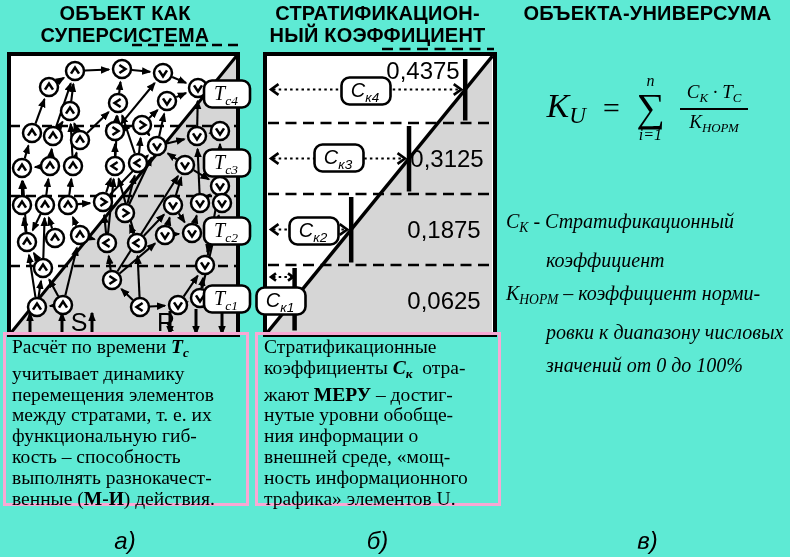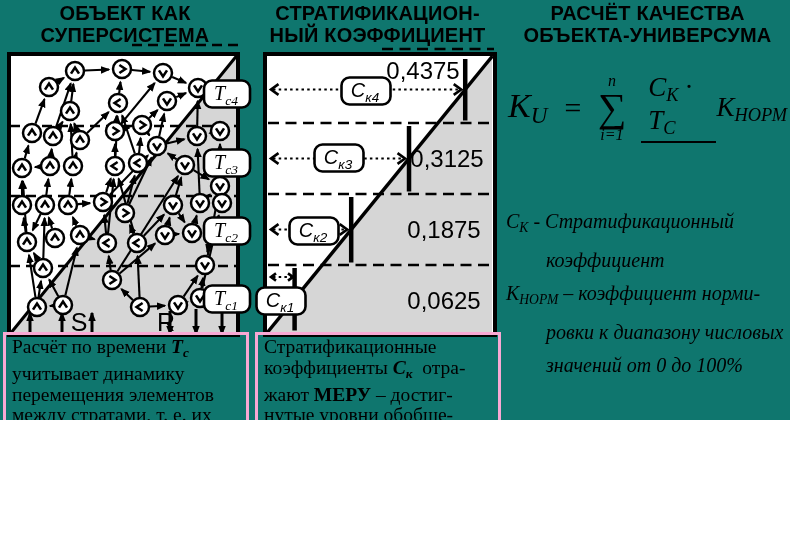--- a/index.html
+++ b/index.html
@@ -1,33 +1,33 @@
 <!DOCTYPE html>
 <html><head>
 <meta charset="utf-8">
 <style>
   html,body{margin:0;padding:0;background:#fff;}
-  .page{position:relative;width:790px;height:420px;background:#0f766e;color:#000;
+  .page{position:relative;width:790px;height:557px;background:#5eead4;color:#000;
         font-family:"Liberation Sans",sans-serif;overflow:hidden;}
   .col-title{position:absolute;top:3px;text-align:center;font-weight:bold;
              font-size:20px;line-height:21.5px;letter-spacing:.2px;}
   #title-left{left:0;width:250px;}
   #title-mid{left:253px;width:249px;}
   #title-right{left:505px;width:285px;}
   #diagram-svg{position:absolute;left:0;top:0;}
   
   .formula{position:absolute;left:508px;top:58px;width:279px;height:100px;
            display:flex;align-items:center;justify-content:center;gap:15px;
            font-family:"Liberation Serif",serif;font-style:italic;}
   .f-ku{font-size:34px;}
   .f-eq{font-size:30px;}
   .f-sum{display:flex;flex-direction:column;align-items:center;line-height:1;}
   .f-lim{font-size:16px;line-height:1;}
   .f-sigma{font-size:40px;font-style:normal;line-height:.95;}
-  .f-frac{display:inline-flex;flex-direction:row;align-items:center;font-size:27px;}
+  .f-frac{display:inline-flex;flex-direction:column;align-items:center;font-size:19px;}
   .f-num{border-bottom:2.5px solid #000;padding:0 7px 3px;line-height:1.05;}
   .f-den{padding-top:2px;line-height:1.05;font-family:Liberation Serif, serif;}
   
   .defs{position:absolute;left:506px;top:169px;width:283px;
         font-family:"Liberation Serif",serif;font-style:italic;
         font-size:20px;line-height:33px;margin-top:36px;}
   .def-item{padding-left:40px;text-indent:-40px;white-space:pre-wrap;}
   
   .note{position:absolute;top:332px;height:174px;border:3px solid #f9a8d4;
         box-sizing:border-box;padding:2px 6px;white-space:pre-wrap;}
@@ -53,21 +53,20 @@
 
   <div class="col-title" id="title-left">
     <div>ОБЪЕКТ КАК</div>
     <div>СУПЕРСИСТЕМА</div>
   </div>
   <div class="col-title" id="title-mid">
     <div>СТРАТИФИКАЦИОН-</div>
     <div>НЫЙ КОЭФФИЦИЕНТ</div>
   </div>
   <div class="col-title" id="title-right">
-    <div>РАСЧЁТ КАЧЕСТВА</div>
     <div>ОБЪЕКТА-УНИВЕРСУМА</div>
   </div>
 
   <svg id="diagram-svg" width="790" height="557" viewBox="0 0 790 557">
       <defs>
         <marker id="mArr" viewBox="0 0 10 8" refX="8.5" refY="4" markerUnits="userSpaceOnUse" markerWidth="9.5" markerHeight="8" orient="auto-start-reverse">
           <path d="M0,0 L10,4 L0,8 Z" fill="#000000"></path>
         </marker>
       </defs>
       <g>

